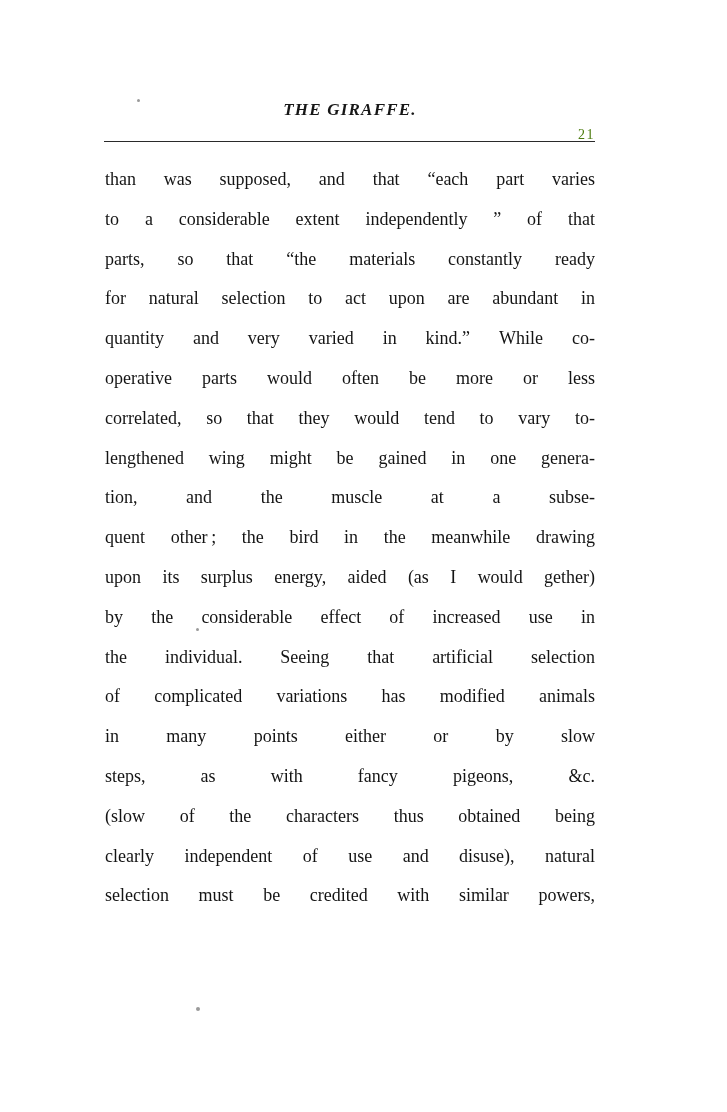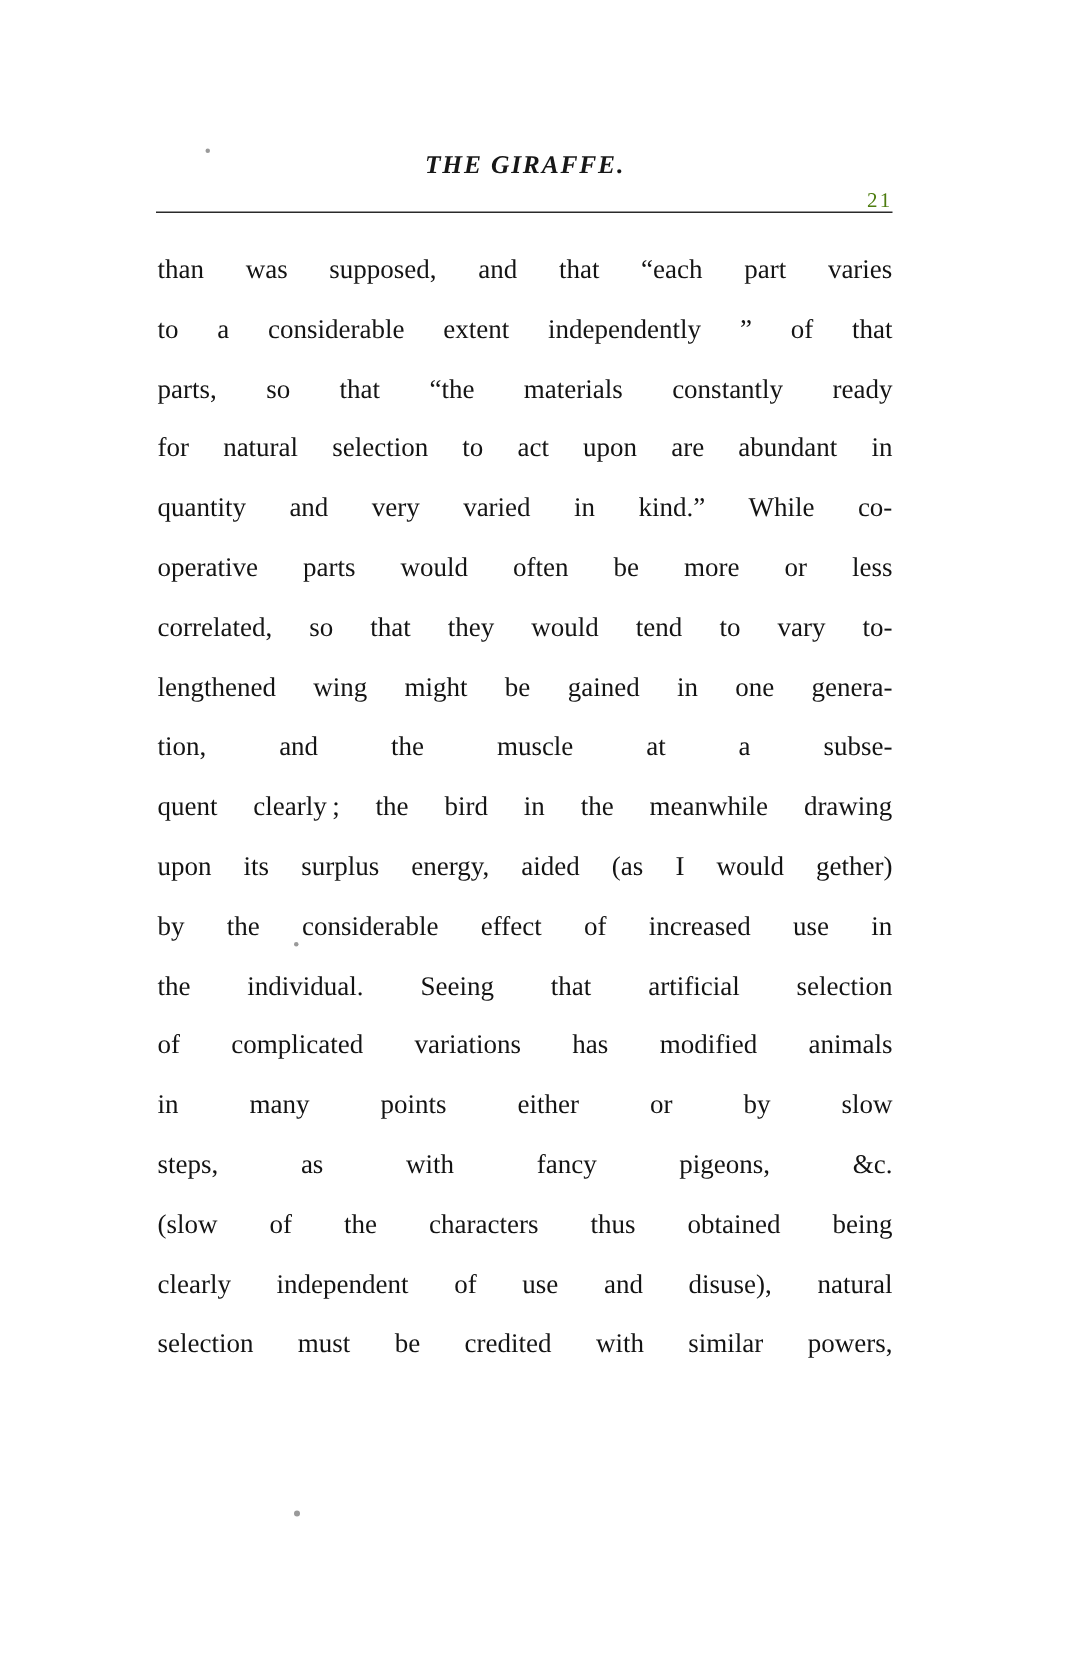--- a/index.html
+++ b/index.html
@@ -208,21 +208,21 @@
           <span class="w">the</span>
           <span class="w">muscle</span>
           <span class="w">at</span>
           <span class="w">a</span>
           <span class="w">subse-</span>
         </div>
       </div>
       <div class="line">
         <div class="line-inner">
           <span class="w">quent</span>
-          <span class="w">clearly ;</span>
+          <span class="w">other ;</span>
           <span class="w">the</span>
           <span class="w">bird</span>
           <span class="w">in</span>
           <span class="w">the</span>
           <span class="w">meanwhile</span>
           <span class="w">drawing</span>
         </div>
       </div>
       <div class="line">
         <div class="line-inner">

